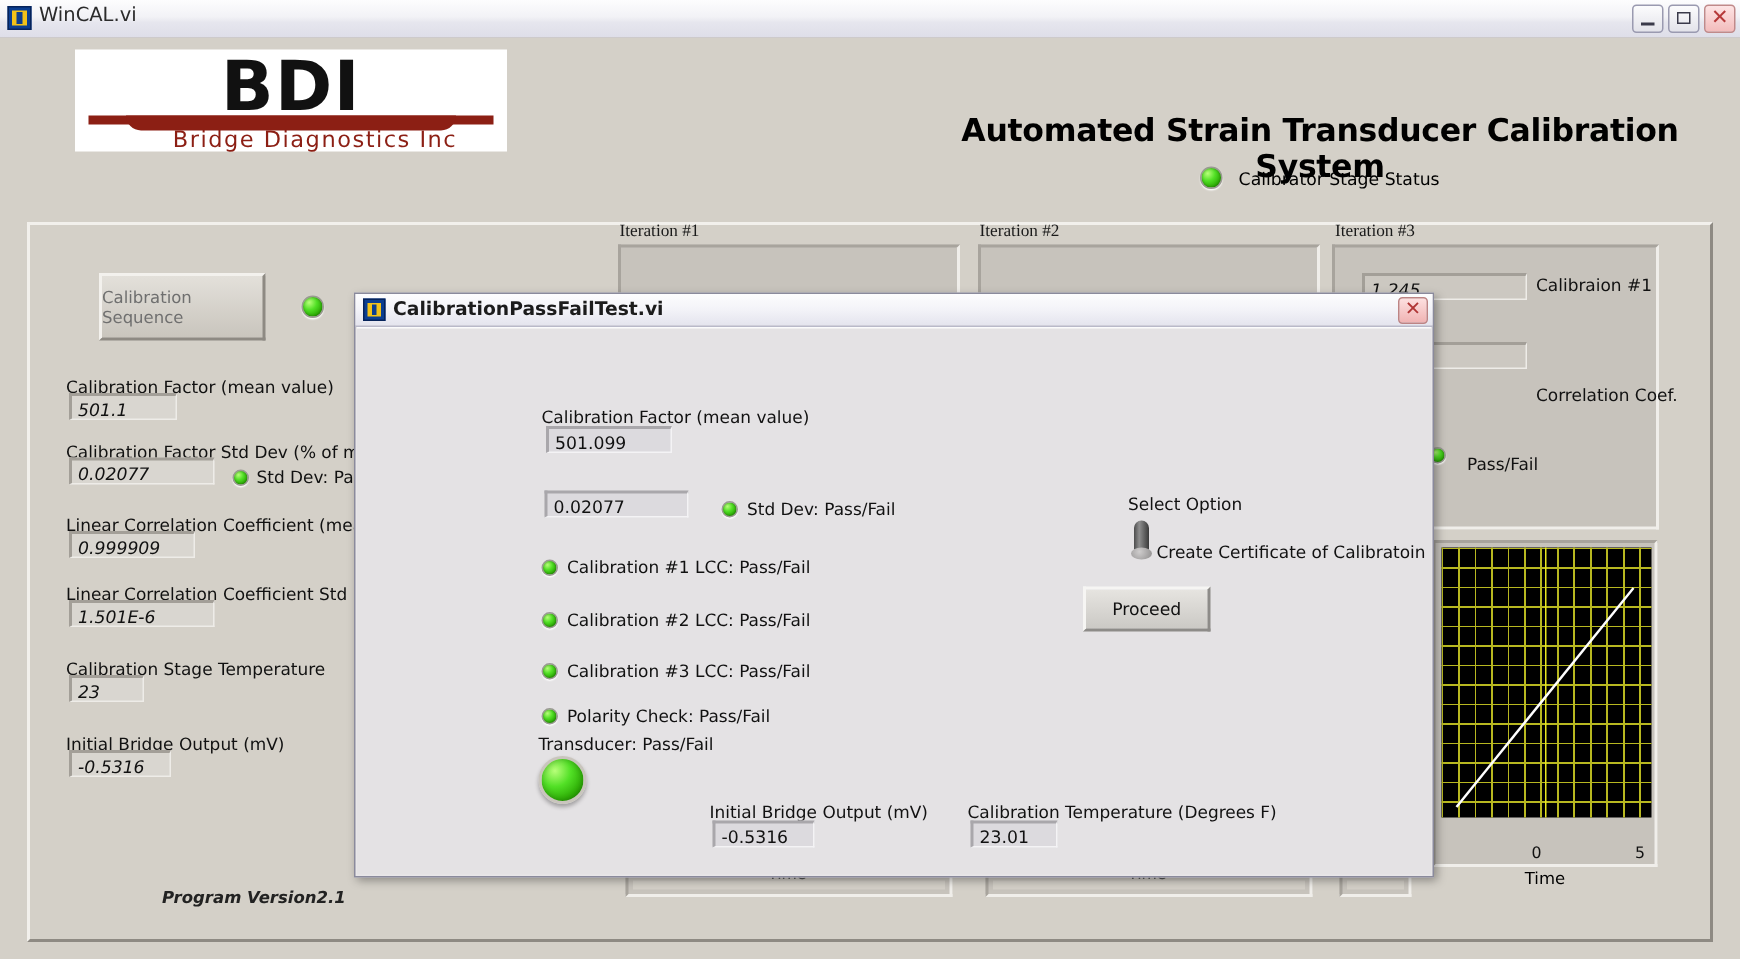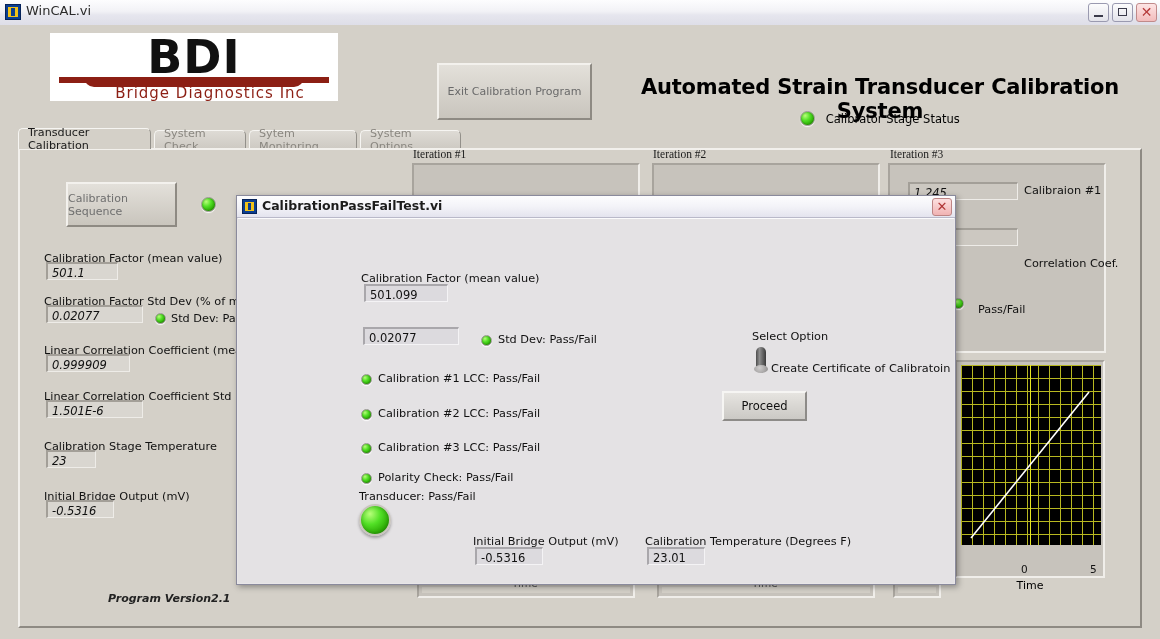--- a/index.html
+++ b/index.html
@@ -191,34 +191,27 @@
 
   <div id="client">
 
     <div id="logo">
       <div class="bdi">BDI</div>
       <div class="bar2"></div>
       <div class="bar"></div>
       <div class="tag">Bridge Diagnostics Inc</div>
     </div>
 
-    <div id="exit-btn">Exit Calibration Program</div>
 
     <div id="main-title">Automated Strain Transducer Calibration System</div>
     <div id="stage-status-row">
       <span class="led md"></span>
       <span class="lbl">Calibrator Stage Status</span>
     </div>
 
-    <div id="tabstrip">
-      <div class="tab active" style="left:0px;width:133px;">Transducer Calibration</div>
-      <div class="tab inactive" style="left:136px;width:92px;">System Check</div>
-      <div class="tab inactive" style="left:231px;width:108px;">Sytem Monitoring</div>
-      <div class="tab inactive" style="left:342px;width:101px;">System Options</div>
-    </div>
 
     <div id="tab-panel"></div>
 
     <div class="iter-label" style="left:413px;top:123px;">Iteration #1</div>
     <div class="iter-label" style="left:653px;top:123px;">Iteration #2</div>
     <div class="iter-label" style="left:890px;top:123px;">Iteration #3</div>
 
     <div class="iter-panel" style="left:412px;top:138px;width:228px;height:400px;"></div>
     <div class="iter-panel" style="left:652px;top:138px;width:228px;height:400px;"></div>
     <div class="iter-panel" style="left:888px;top:138px;width:218px;height:190px;"></div>

